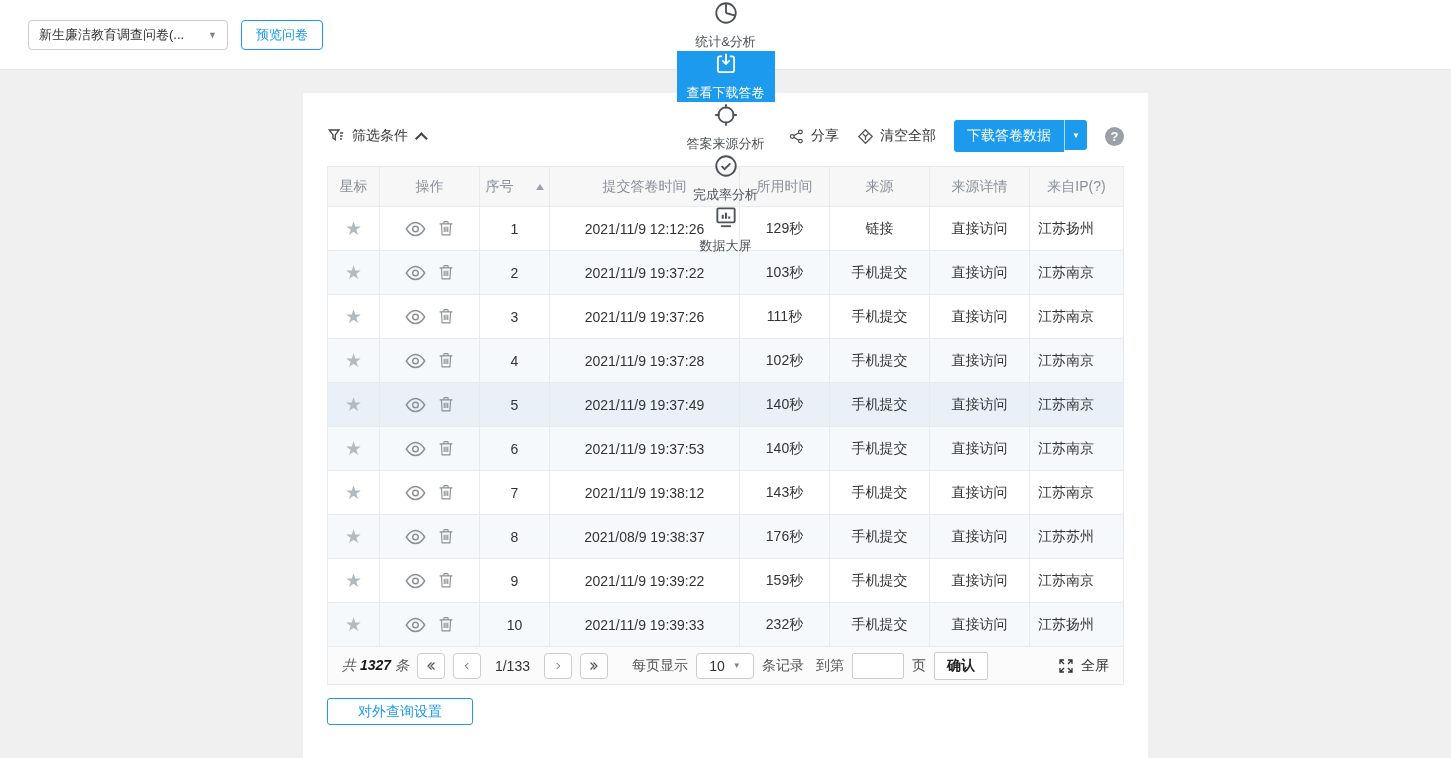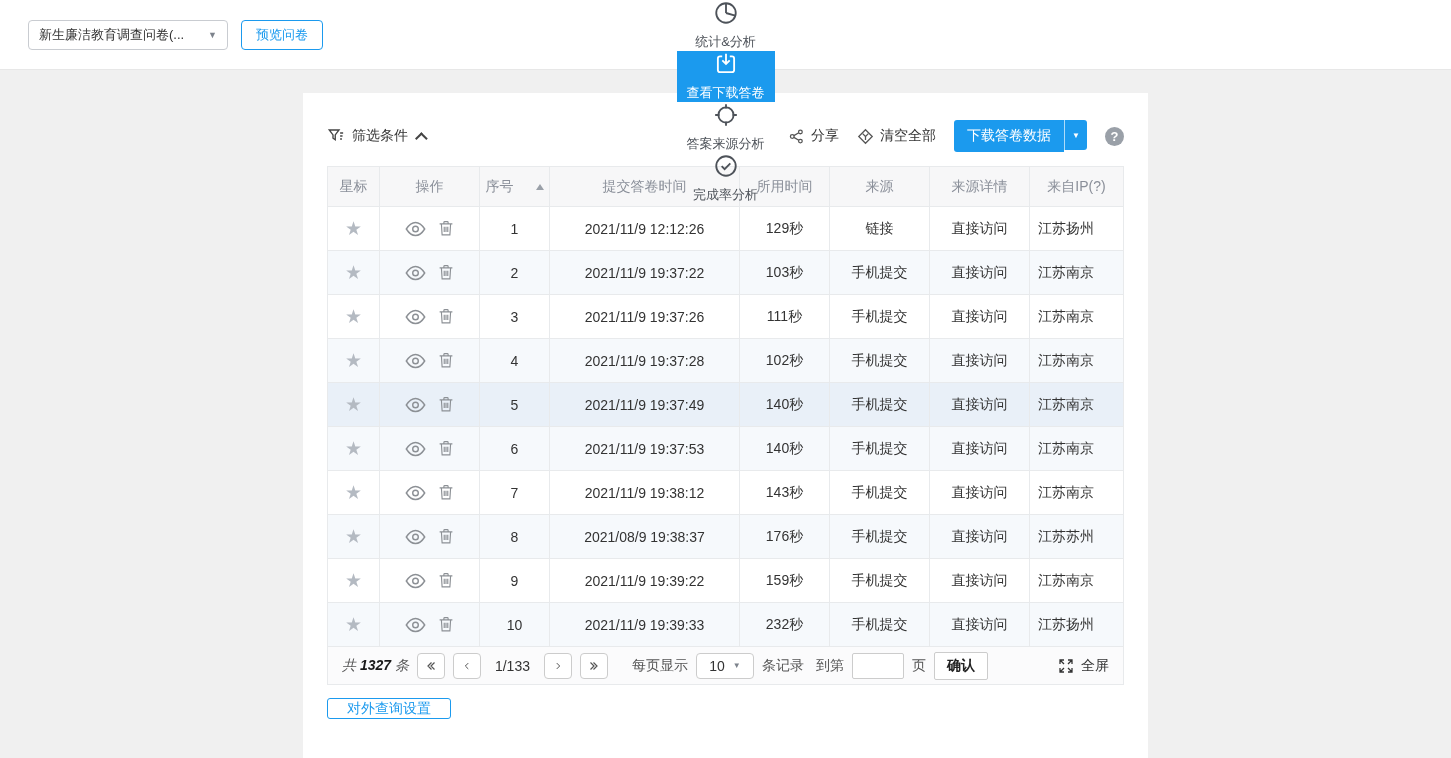--- a/index.html
+++ b/index.html
@@ -110,21 +110,21 @@
   .pp-select .caret { font-size:8px; color:#7d838c; }
   .goto-input { width:52px; height:26px; border:1px solid #ccc; border-radius:2px; background:#fff; padding:0 4px; font-size:14px; }
   .btn-confirm {
     height:28px; padding:0 12px; border:1px solid #ccc; border-radius:2px; background:#fff;
     font-weight:bold; color:#222; font-size:14px; cursor:pointer; font-family:Liberation Serif, serif;
   }
   .fullscreen { margin-left:auto; display:flex; align-items:center; gap:7px; color:#333; cursor:pointer; }
 
   .footer-row { margin-top:13px; }
   .btn-external {
-    height:21px; padding:0 19px; background:#fff; border:1px solid #1b9aee; color:#1b9aee;
+    height:27px; padding:0 30px; background:#fff; border:1px solid #1b9aee; color:#1b9aee;
     border-radius:3px; font-size:14px; cursor:pointer; font-family:inherit;text-align:center;
   }
 </style>
 </head>
 <body>
 
 <div class="topbar">
   <div class="topbar-left">
     <div class="survey-select">
       <span>新生廉洁教育调查问卷(...</span>
@@ -162,20 +162,30 @@
       <span class="tab-label">答案来源分析</span>
     </div>
     <div class="tab">
       <span class="tab-icon">
         <svg width="26" height="26" viewBox="0 0 24 24" fill="none" stroke="currentColor" stroke-width="1.7">
           <circle cx="12" cy="12" r="9"></circle>
             <path d="M8 12.2 l2.7 2.7 L16 9.5"></path>
         </svg>
       </span>
       <span class="tab-label">完成率分析</span>
+    </div>
+    <div class="tab">
+      <span class="tab-icon">
+        <svg width="26" height="26" viewBox="0 0 24 24" fill="none" stroke="currentColor" stroke-width="1.7">
+          <rect x="4" y="4" width="16" height="13" rx="1"></rect>
+          <path d="M9 13.5 v-3.5 M12 13.5 v-5.5 M15 13.5 v-2" stroke-width="1.9"></path>
+          <path d="M7.5 20.5 h9"></path>
+        </svg>
+      </span>
+      <span class="tab-label">数据大屏</span>
     </div>
   </div>
 </div>
 
 <div class="card">
 
   <div class="toolbar">
     <div class="filter-toggle">
       <span>
         <svg width="18" height="18" viewBox="0 0 24 24" fill="none" stroke="#444" stroke-width="1.8">

